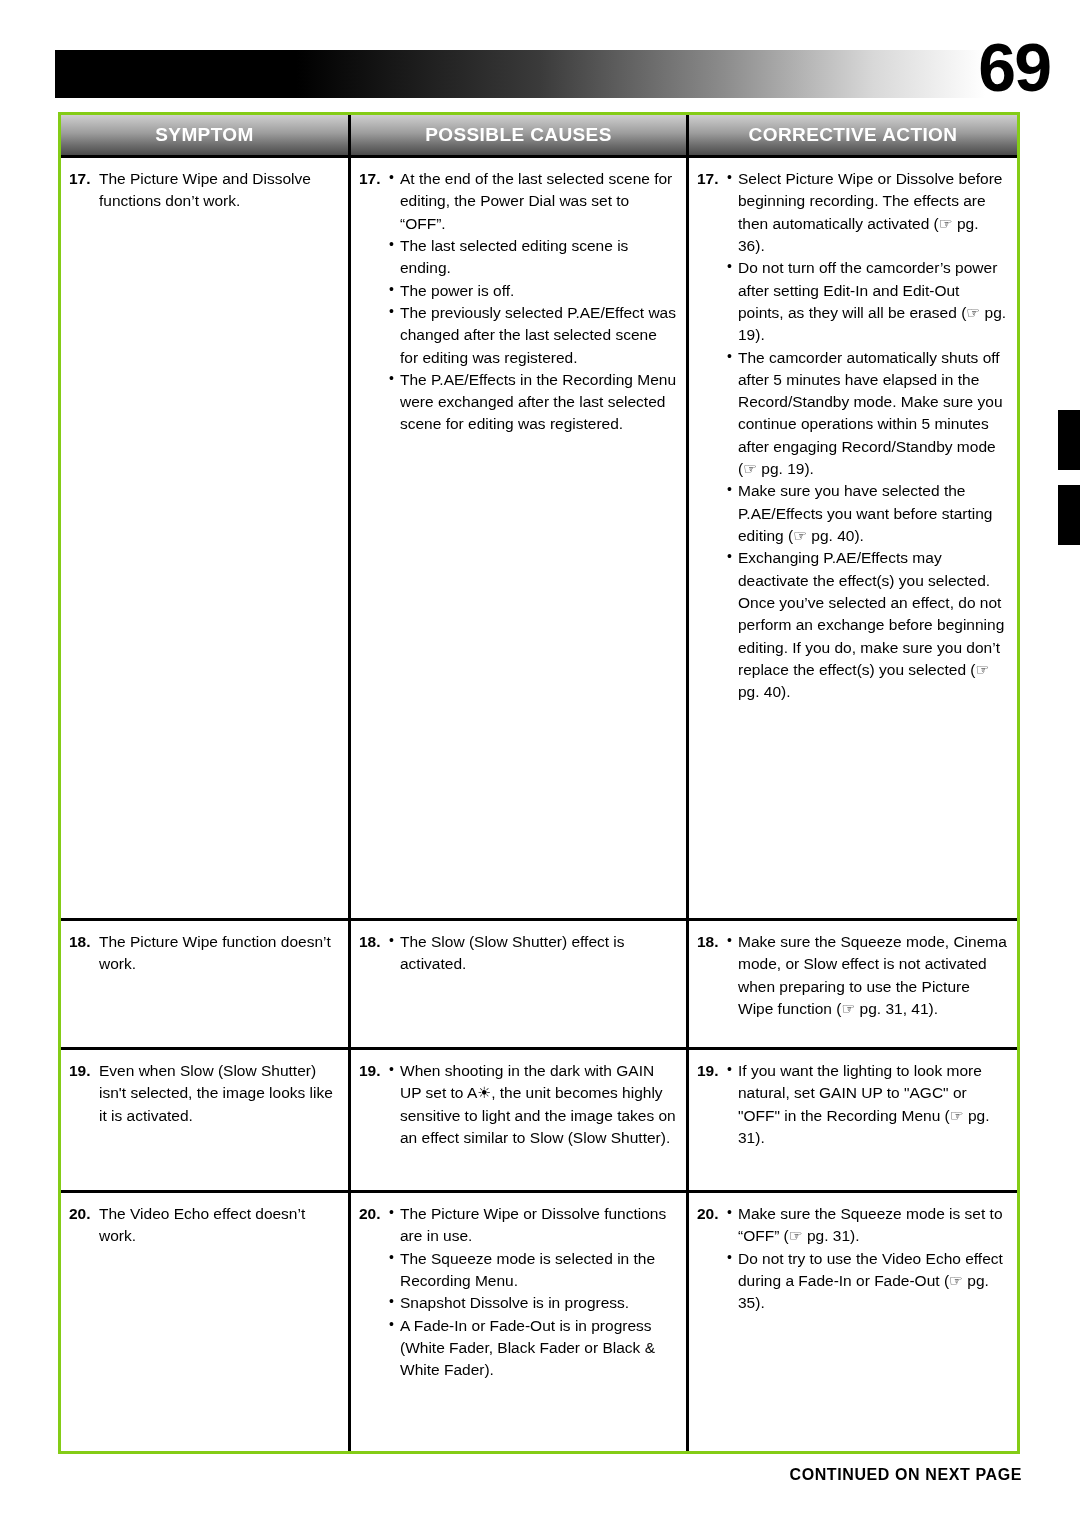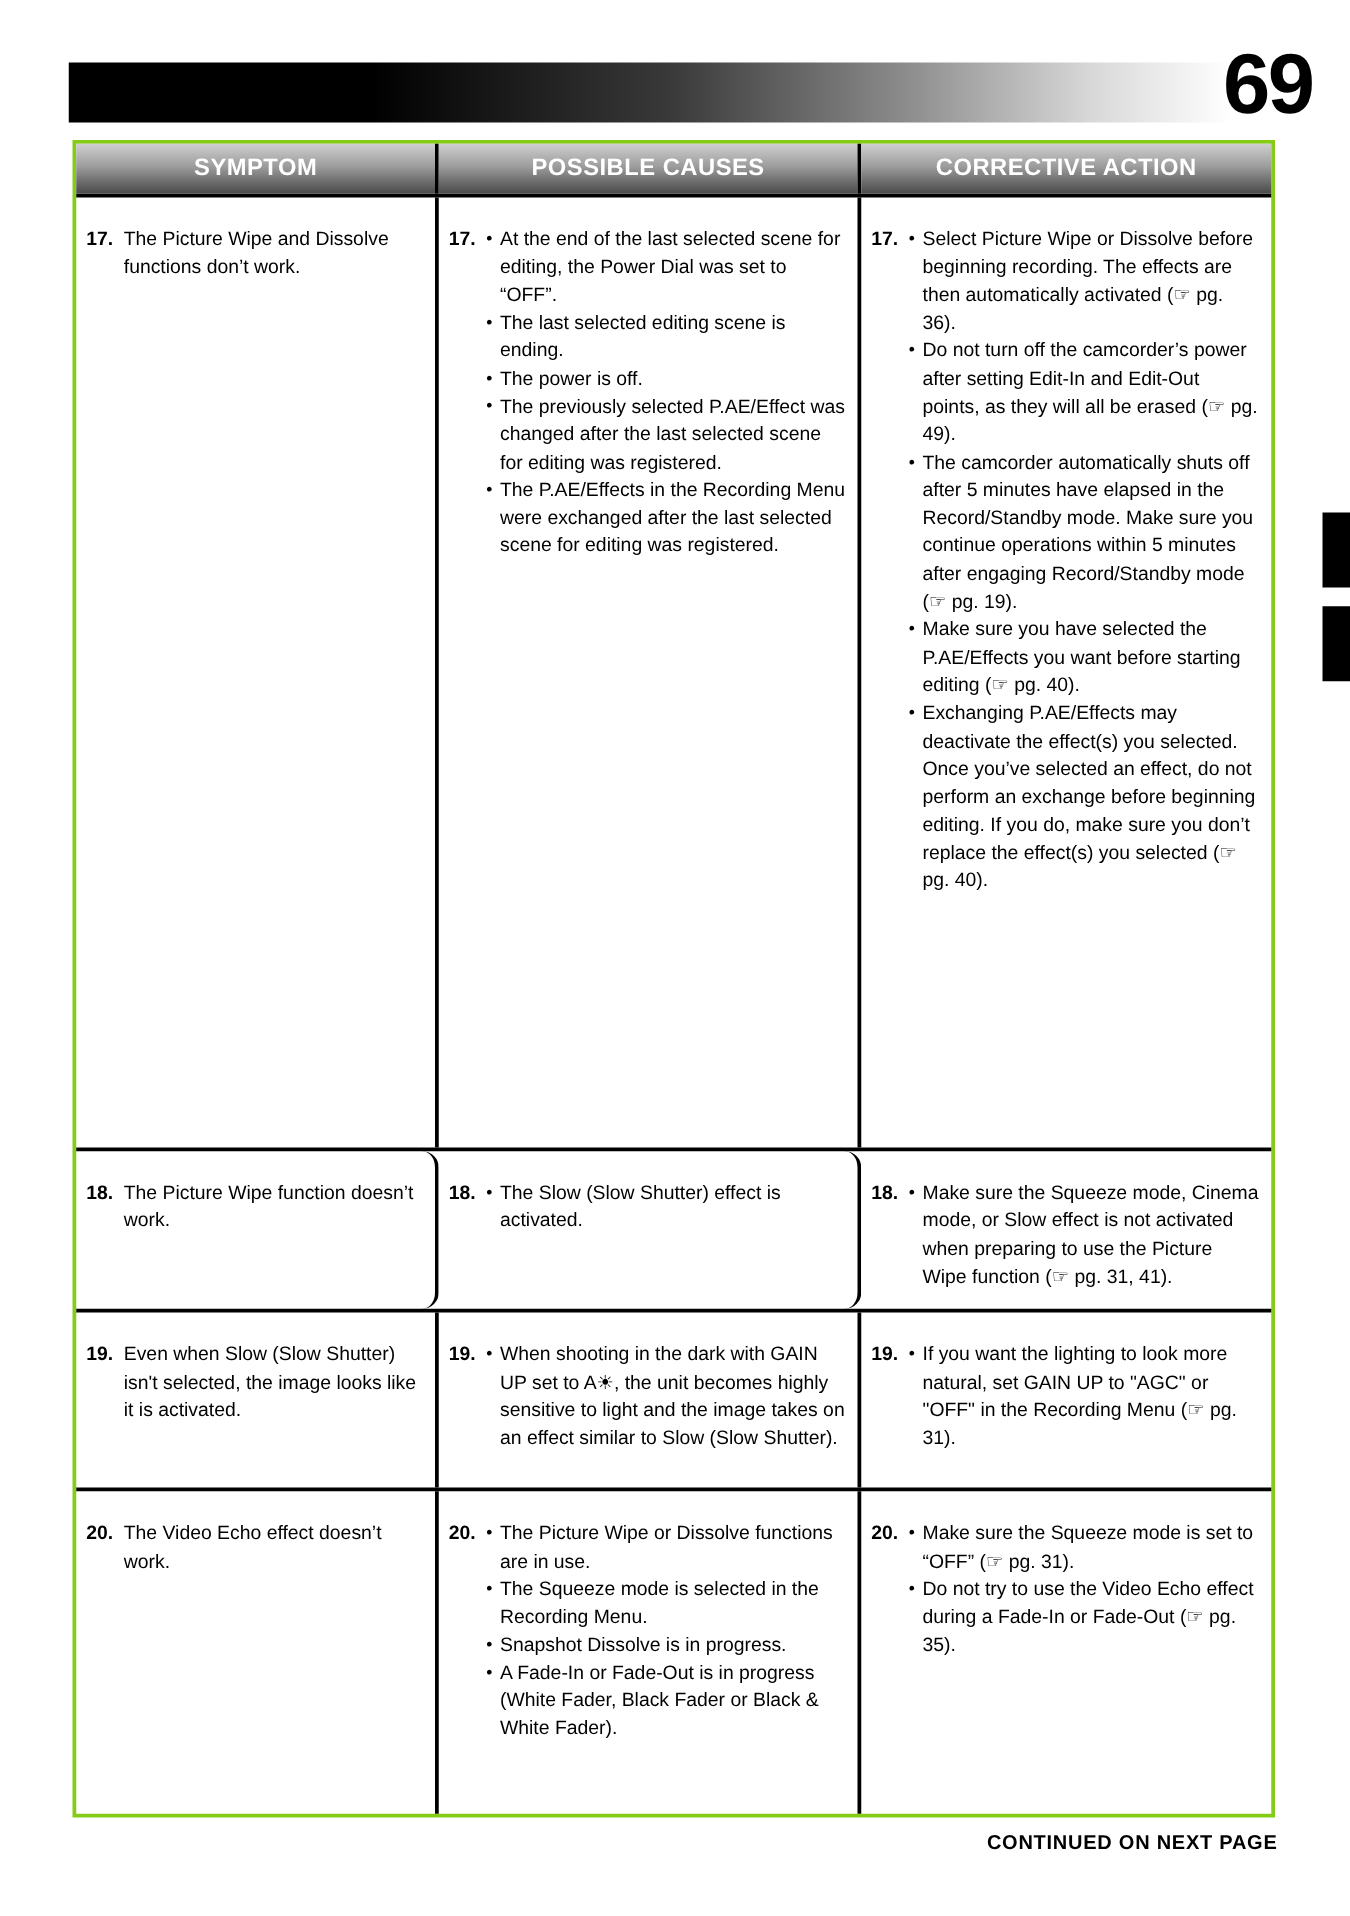--- a/index.html
+++ b/index.html
@@ -81,21 +81,21 @@
   .col2 { width: 338px; flex: 0 0 338px; }
   .col3 { width: 328px; flex: 0 0 328px; }
 
   .trow {
     display: flex;
     border-top: 3px solid #000;
   }
   .td {
     border-right: 3px solid #000;
     box-sizing: border-box;
-    padding: 23px 8px 14px 8px;
+    padding: 10px 8px 14px 8px;
     font-size: 15.5px;
     line-height: 1.44;
   }
   .td:last-child { border-right: none; }
 
   
   .item {
     display: flex;
     align-items: flex-start;
   }
@@ -130,21 +130,21 @@
     position: absolute;
     right: 58px;
     top: 1466px;
     font-size: 16px;
     font-weight: bold;
     letter-spacing: 0.6px;
   }
 
   
   .r1 .td { min-height: 760px; }
-  .r2 .td { min-height: 126px; border-radius: 13px; }
+  .r2 .td { min-height: 126px; }
   .r3 .td { min-height: 140px; }
   .r4 .td { min-height: 258px; }
 </style>
 </head>
 <body>
 
 <div class="page">
 
   <div class="header-band"></div>
   <div class="page-number">69</div>
@@ -177,21 +177,21 @@
             <li>The previously selected P.AE/Effect was changed after the last selected scene for editing was registered.</li>
             <li>The P.AE/Effects in the Recording Menu were exchanged after the last selected scene for editing was registered.</li>
           </ul>
         </div>
       </div>
       <div class="td col3">
         <div class="item">
           <span class="num num-wide">17.</span>
           <ul class="bullet-list">
             <li>Select Picture Wipe or Dissolve before beginning recording. The effects are then automatically activated (☞ pg. 36).</li>
-            <li>Do not turn off the camcorder’s power after setting Edit-In and Edit-Out points, as they will all be erased (☞ pg. 49).</li>
+            <li>Do not turn off the camcorder’s power after setting Edit-In and Edit-Out points, as they will all be erased (☞ pg. 19).</li>
             <li>The camcorder automatically shuts off after 5 minutes have elapsed in the Record/Standby mode. Make sure you continue operations within 5 minutes after engaging Record/Standby mode (☞ pg. 19).</li>
             <li>Make sure you have selected the P.AE/Effects you want before starting editing (☞ pg. 40).</li>
             <li>Exchanging P.AE/Effects may deactivate the effect(s) you selected. Once you’ve selected an effect, do not perform an exchange before beginning editing. If you do, make sure you don’t replace the effect(s) you selected (☞ pg. 40).</li>
           </ul>
         </div>
       </div>
     </div>
 
     <div class="trow r2">
       <div class="td col1">

